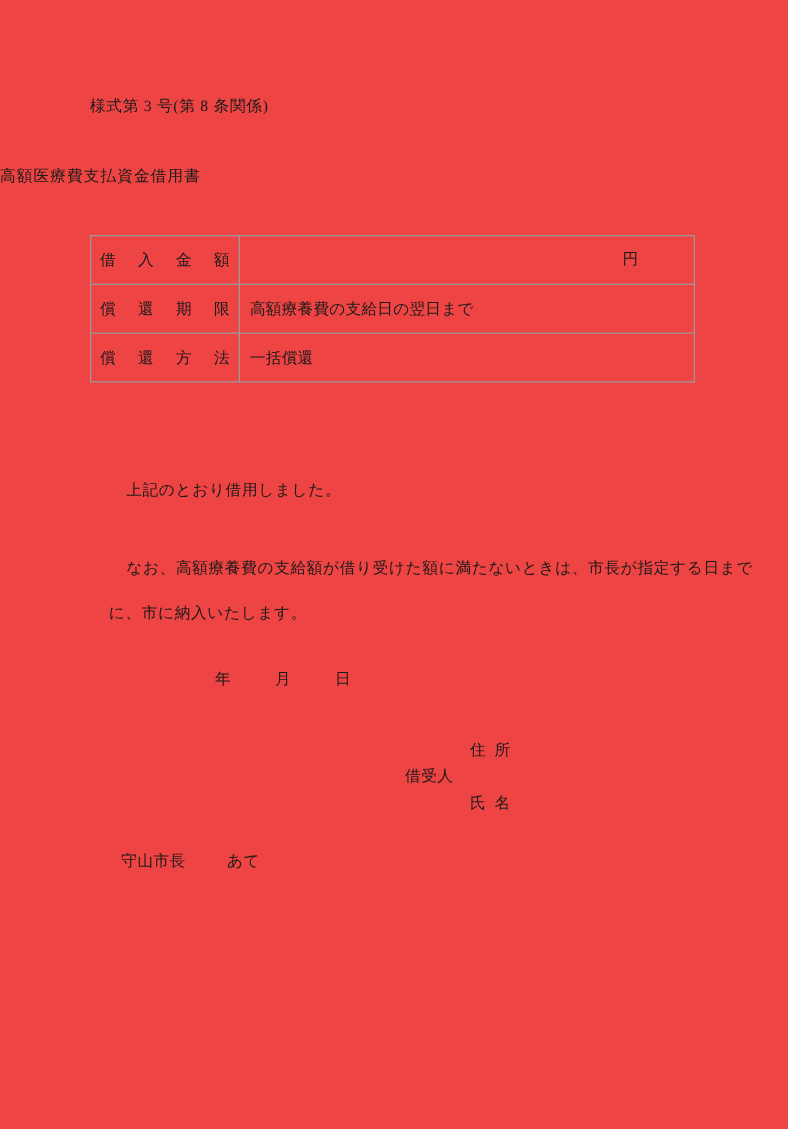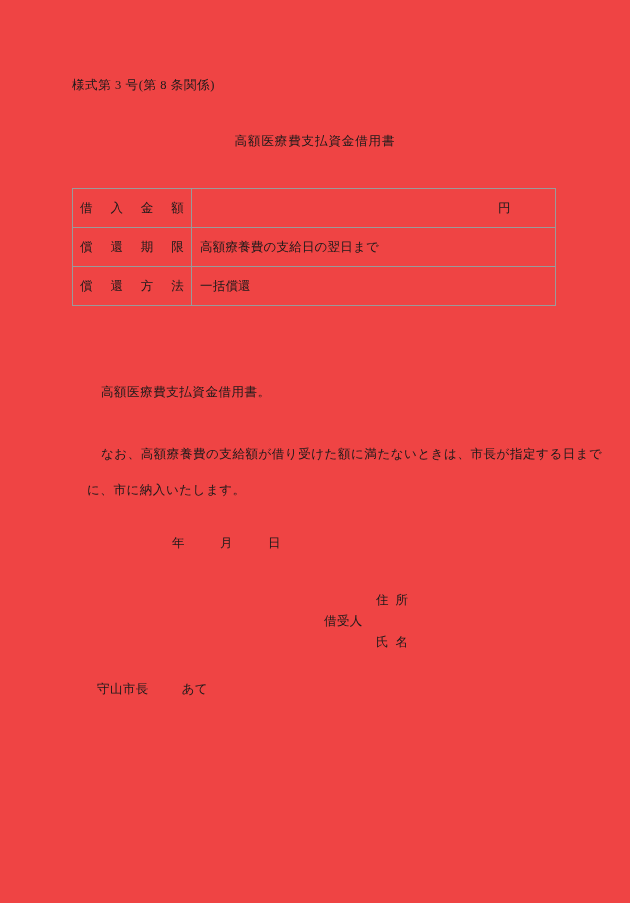--- a/index.html
+++ b/index.html
@@ -33,21 +33,20 @@
     letter-spacing: 0.6px;
     white-space: nowrap;
   }
 
   
   .doc-title {
     position: absolute;
     left: 0;
     right: 0;
     top: 133px;
-    text-align: center;
     font-size: 12.5px;
     letter-spacing: 0.9px;
   }
 
   
   .terms-table {
     position: absolute;
     left: 72px;
     top: 188px;
     width: 484px;
@@ -189,21 +188,21 @@
       </tr>
       <tr>
         <td class="label-cell">償還方法</td>
         <td class="value-cell">
           <span class="value-text">一括償還</span>
         </td>
       </tr>
     </tbody>
   </table>
 
-  <div class="para para-ack">高額医療費支払資金借用書。</div>
+  <div class="para para-ack">上記のとおり借用しました。</div>
 
   <div class="para para-note-1">なお、高額療養費の支給額が借り受けた額に満たないときは、市長が指定する日まで</div>
 
   <div class="para para-note-2">に、市に納入いたします。</div>
 
   <div class="date-line">
     <span>年</span>
     <span class="gap"></span>
     <span>月</span>
     <span class="gap"></span>

